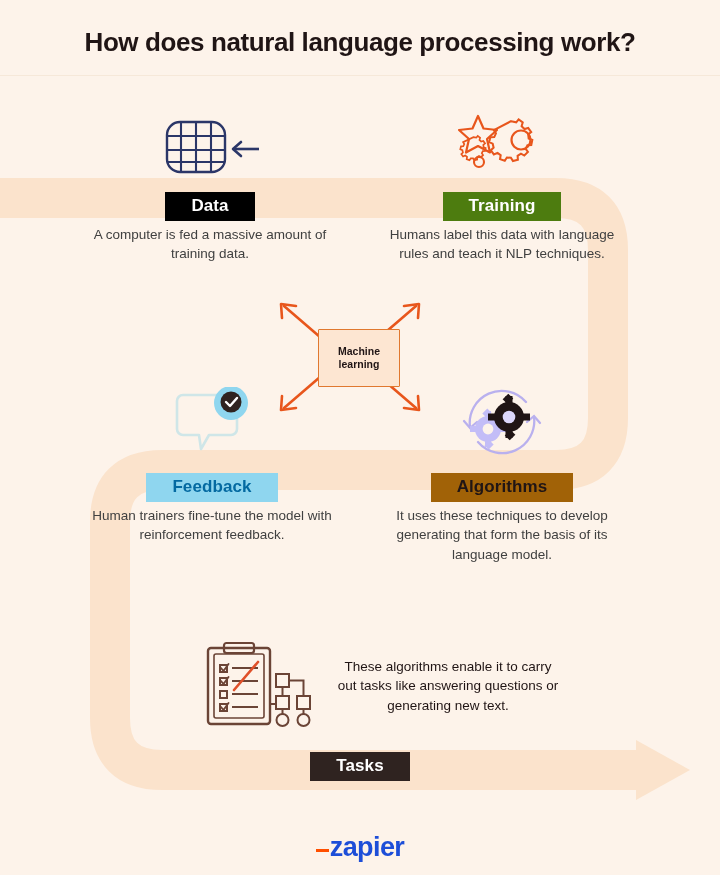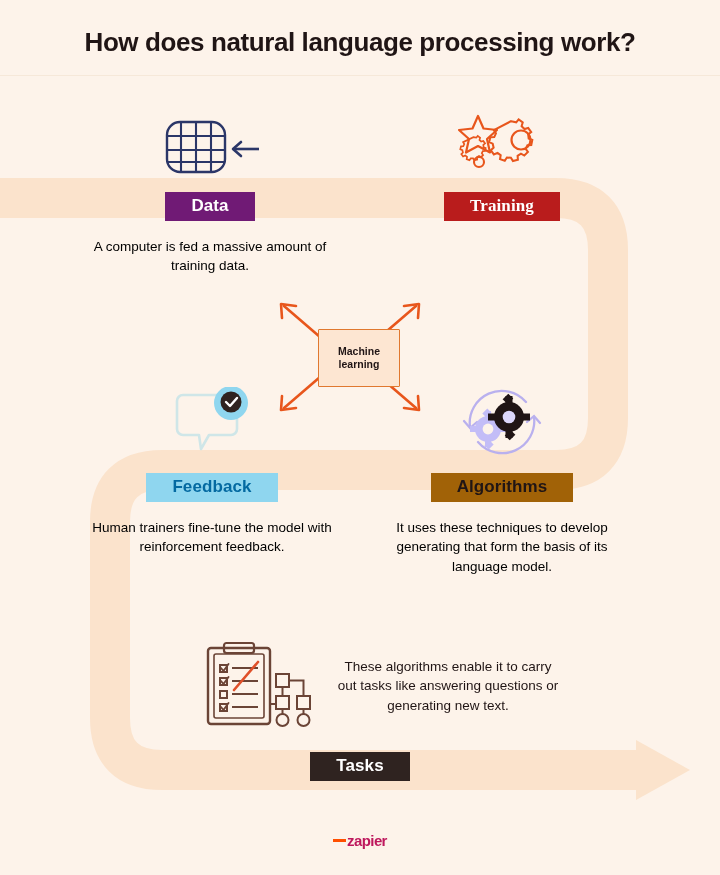--- a/index.html
+++ b/index.html
@@ -67,24 +67,24 @@
   .badge {
     display: inline-block;
     font-size: 17px;
     font-weight: bold;
     padding: 5px 26px 6px 26px;
     letter-spacing: 0.1px;
     line-height: 1.05;
   }
   .badge-wrap { margin-top: 14px; }
   .stage-desc {
-    margin-top: 16px;
+    margin-top: 4px;
     font-size: 13.5px;
     line-height: 1.45;
-    color: #000000;
+    color: #404040;
   }
 
   
   #stage-data      { left: 90px;  top: 104px; width: 240px; }
   #stage-training  { left: 382px; top: 104px; width: 240px; }
   #stage-feedback  { left: 92px;  top: 385px; width: 240px; }
   #stage-algorithms{ left: 382px; top: 385px; width: 240px; }
 
   
   #ml-node {
@@ -139,24 +139,24 @@
     z-index: 6;
   }
 
   
   #footer-logo {
     position: absolute;
     left: 0; top: 832px;
     width: 720px;
     text-align: center;
     z-index: 6;
-    font-size: 15px;
+    font-size: 27px;
     font-weight: bold;
     letter-spacing: -0.6px;
-    color: #be185d;
+    color: #1d4ed8;
   }
   #logo-dash {
     display: inline-block;
     width: 13px;
     height: 3.5px;
     background: #ff4f00;
     vertical-align: 4px;
     margin-right: 1px;
   }
 </style>
@@ -202,21 +202,21 @@
         <line x1="12" y1="34" x2="70" y2="34" stroke="#2b3668" stroke-width="2.1"></line>
         <line x1="12" y1="46" x2="70" y2="46" stroke="#2b3668" stroke-width="2.1"></line>
         <line x1="26" y1="7" x2="26" y2="55" stroke="#2b3668" stroke-width="2.1"></line>
         <line x1="41" y1="6" x2="41" y2="56" stroke="#2b3668" stroke-width="2.1"></line>
         <line x1="56" y1="7" x2="56" y2="55" stroke="#2b3668" stroke-width="2.1"></line>
         <line x1="104" y1="33" x2="79" y2="33" stroke="#2b3668" stroke-width="2.6"></line>
         <path d="M 86 26 L 78 33 L 86 40" fill="none" stroke="#2b3668" stroke-width="2.6" stroke-linecap="round" stroke-linejoin="round"></path>
       </svg>
     </div>
     <div class="badge-wrap">
-      <span class="badge" style="background:#701a75;color:#ffffff;">Data</span>
+      <span class="badge" style="background:#000000;color:#ffffff;">Data</span>
     </div>
     <div class="stage-desc">A computer is fed a massive amount of training data.</div>
   </div>
 
   <div id="stage-training" class="stage">
     <div class="stage-icon">
       <svg width="100" height="66" viewBox="0 0 100 66">
 
         <path d="M 26 4 L 31.5 16.5 L 45 18 L 35 27 L 38 40.5 L 26 34 L 14 40.5 L 17 27 L 7 18 L 20.5 16.5 Z" fill="none" stroke="#e8561c" stroke-width="2.2" stroke-linejoin="round"></path>
 
@@ -235,22 +235,23 @@
                    l 3.6 0.6 1.8 -2.2 3 2.3 -0.8 2.7 2.1 2.1 2.7 -0.8 2.2 3.1 -2.2 1.8
                    0.3 2.9 2.7 1 -0.8 3.7 -2.8 0.1 -1.3 2.7 1.6 2.3 -2.6 2.6 -2.5 -1.3
                    -2.5 1.5 0.2 2.9 -3.6 0.9 -1.5 -2.5 -2.9 -0.1 -1.6 2.4 -3.5 -1.2
                    0.5 -2.8 -2.3 -1.8 -2.7 1.2 -2.2 -3 2 -2 -0.7 -2.9 -2.6 -1.2 0.9 -3.6
                    2.9 -0.1 1.2 -2.7 -1.5 -2.4 Z" transform="translate(-9,-10) scale(0.8)"></path>
           <circle cx="27" cy="50" r="5"></circle>
         </g>
       </svg>
     </div>
     <div class="badge-wrap">
-      <span class="badge" style="background:#b91c1c;color:#ffffff;font-family:Liberation Serif, serif;">Training</span>
-    </div>
+      <span class="badge" style="background:#4d7c0f;color:#ffffff;">Training</span>
+    </div>
+    <div class="stage-desc">Humans label this data with language rules and teach it NLP techniques.</div>
   </div>
 
   <svg id="ml-arrows" viewBox="0 0 164 122">
     <g stroke="#e8561c" stroke-width="2.6" fill="none" stroke-linecap="round" stroke-linejoin="round">
 
       <line x1="52" y1="41" x2="16" y2="10"></line>
       <path d="M 14 22 L 13 8 L 28 10"></path>
 
       <line x1="112" y1="41" x2="148" y2="10"></line>
       <path d="M 150 22 L 151 8 L 136 10"></path>

